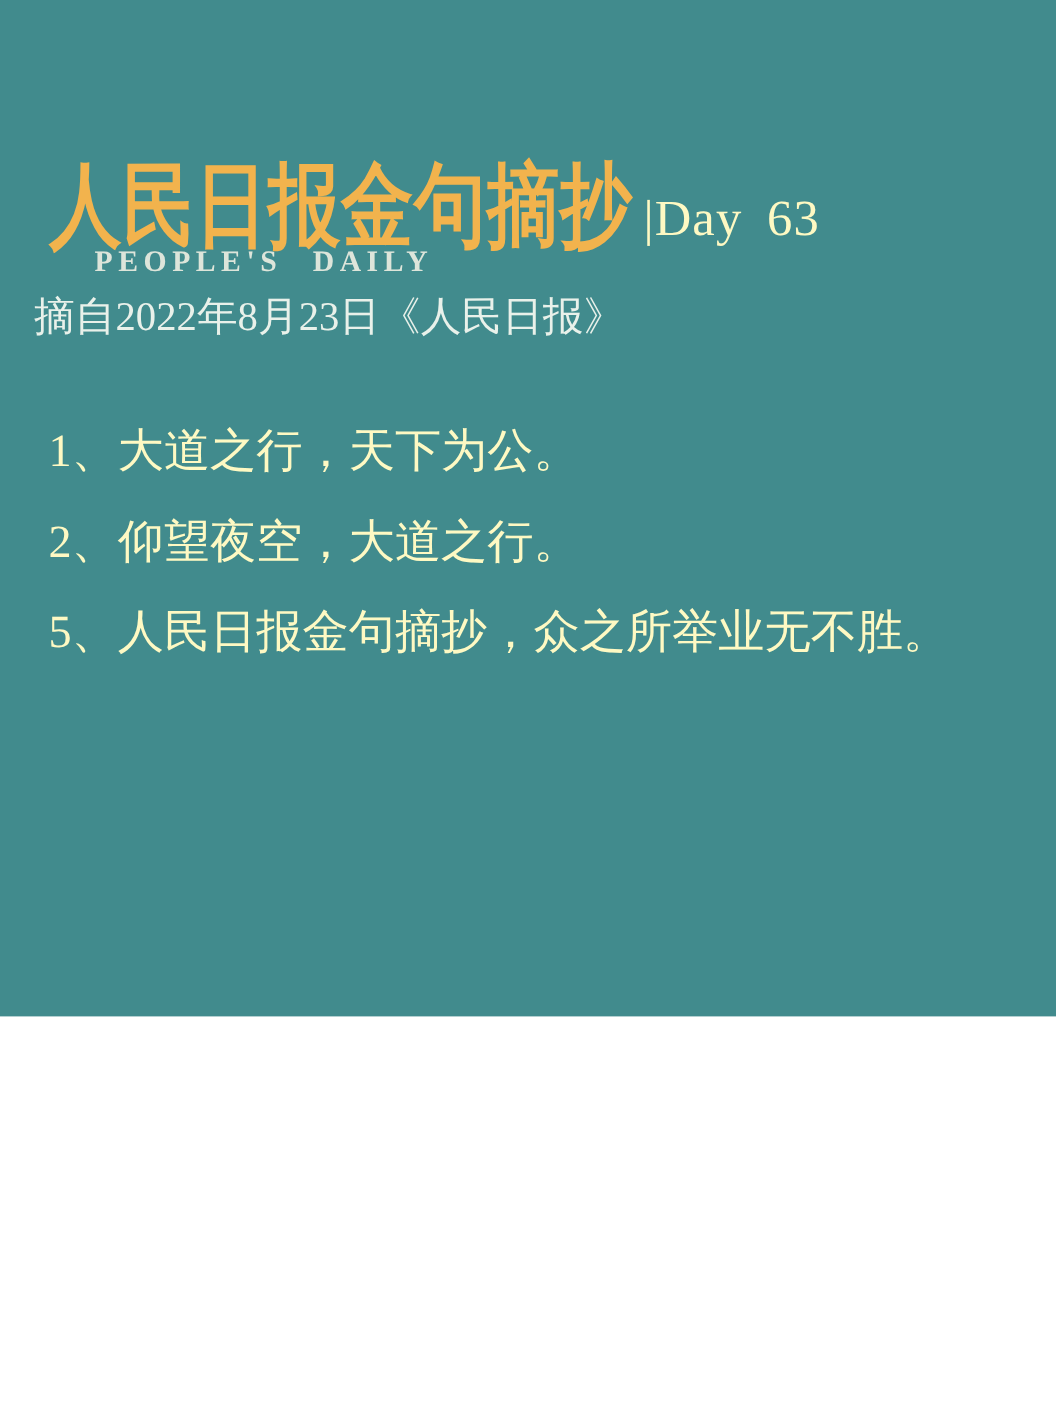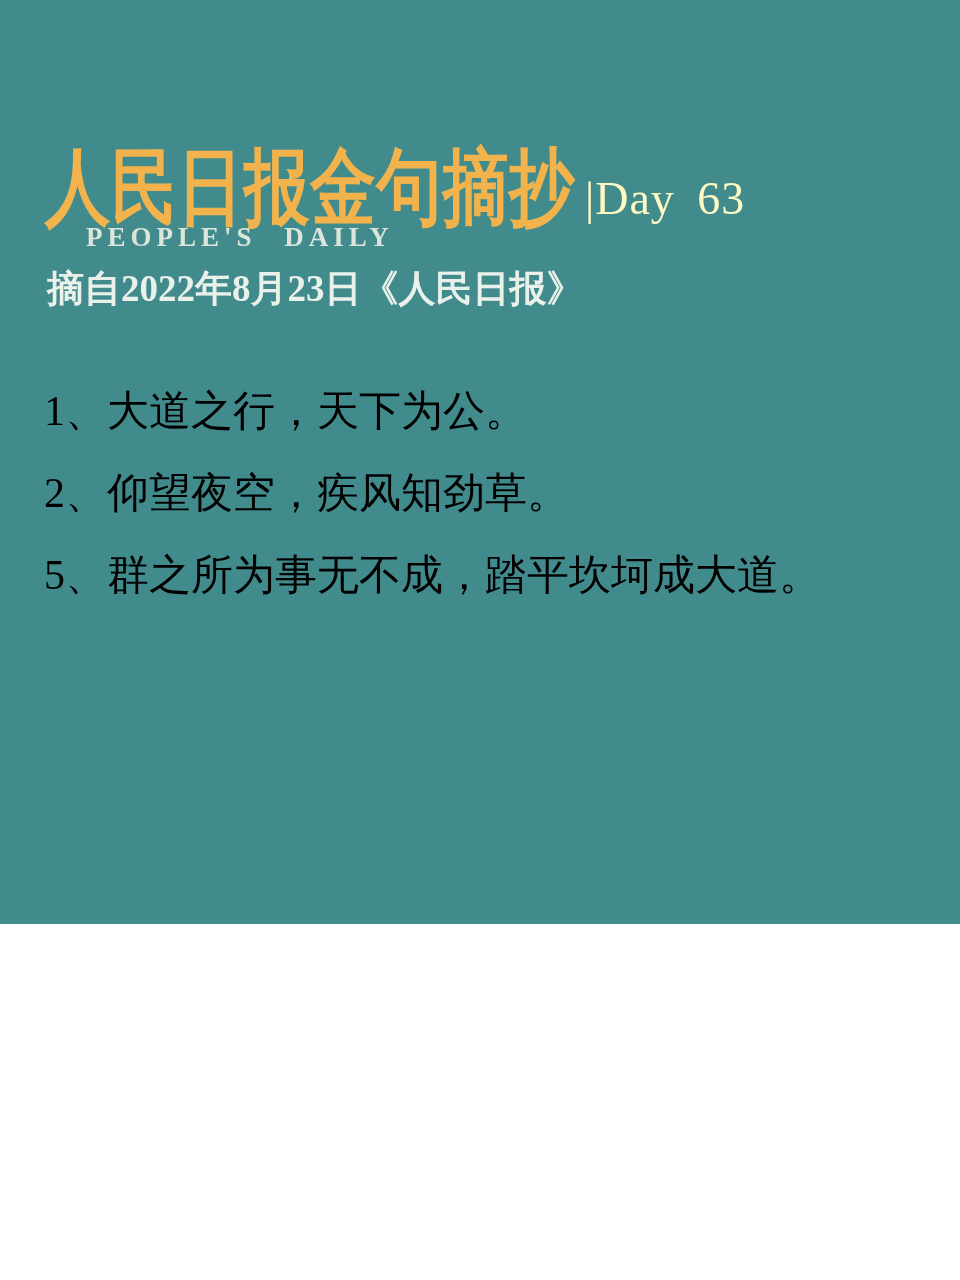--- a/index.html
+++ b/index.html
@@ -47,36 +47,36 @@
     line-height: 1.1;
     font-weight: 700;
     color: #dde5da;
     letter-spacing: 5px;
     word-spacing: 16px;
     white-space: nowrap;
     margin-left: 29px;
   }
   .source-line {
     position: absolute;
-    left: 47px;
+    left: 31px;
     top: 268px;
     font-size: 37px;
     line-height: 1.15;
-    font-weight: 700;
+    font-weight: 400;
     color: #e9f1ea;
     white-space: nowrap;
   }
   .quotes {
     position: absolute;
     left: 44px;
     top: 370px;
     width: 870px;
     font-size: 42px;
     line-height: 82px;
-    color: #000000;
+    color: #fef9c3;
     word-break: normal;
   }
   .quote-item { display: block; }
   .quote-num { display: inline; }
   .quote-text { display: inline; }
 </style>
 </head>
 <body>
 
 <div class="page">
@@ -89,25 +89,25 @@
 
   <div class="source-line">摘自2022年8月23日《人民日报》</div>
 
   <div class="quotes">
 
     <div class="quote-item">
       <span class="quote-num">1、</span><span class="quote-text">大道之行，天下为公。</span>
     </div>
 
     <div class="quote-item">
-      <span class="quote-num">2、</span><span class="quote-text">仰望夜空，疾风知劲草。</span>
+      <span class="quote-num">2、</span><span class="quote-text">仰望夜空，大道之行。</span>
     </div>
 
 
 
     <div class="quote-item">
-      <span class="quote-num">5、</span><span class="quote-text">群之所为事无不成，踏平坎坷成大道。</span>
+      <span class="quote-num">5、</span><span class="quote-text">人民日报金句摘抄，众之所举业无不胜。</span>
     </div>
 
 
   </div>
 
 </div>
 
 </body></html>

